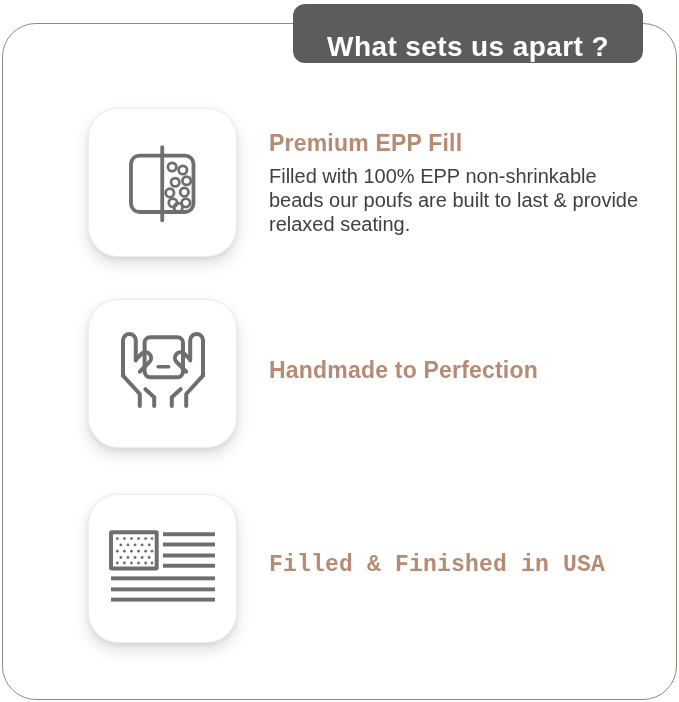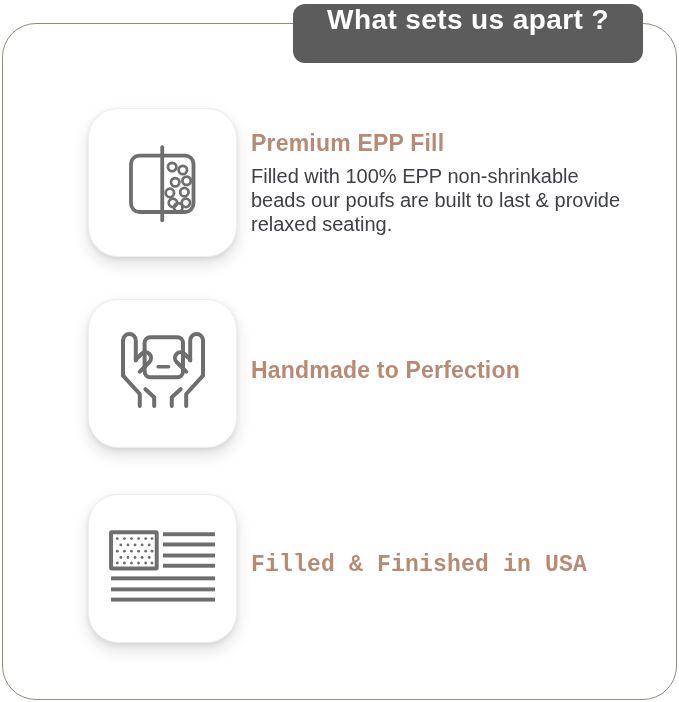--- a/index.html
+++ b/index.html
@@ -11,28 +11,28 @@
     position:absolute;left:2px;top:23px;right:2px;bottom:2px;
     border:1px solid #8d8d7b;border-radius:34px;background:#fff;
     box-sizing:border-box;
     padding:84px 0 0 85px;
   }
 
   
   .banner{
     position:absolute;left:293px;top:4px;width:350px;height:59px;
     background:#5c5c5c;border-radius:12px;z-index:5;
-    display:flex;align-items:flex-start;justify-content:center;
+    display:flex;align-items:flex-end;justify-content:center;
   }
   .banner span{
     color:#ffffff;font-size:28px;font-weight:700;letter-spacing:.4px;
   }
 
   .features{display:flex;flex-direction:column;}
-  .feature{display:flex;align-items:center;gap:14px;margin-bottom:42px;}
+  .feature{display:flex;align-items:center;gap:32px;margin-bottom:42px;}
   .feature:nth-child(2){margin-bottom:46px;align-items:center;}
   .feature:last-child{margin-bottom:0;font-family:Liberation Mono, monospace;}
 
   .icon-card{
     flex:0 0 auto;width:147px;height:147px;border-radius:30px;background:#fff;
     border:1px solid #ededed;
     box-shadow:0 7px 16px rgba(0,0,0,.13),0 2px 5px rgba(0,0,0,.07);
     display:flex;align-items:center;justify-content:center;
   }
   .icon-card svg{display:block;}

